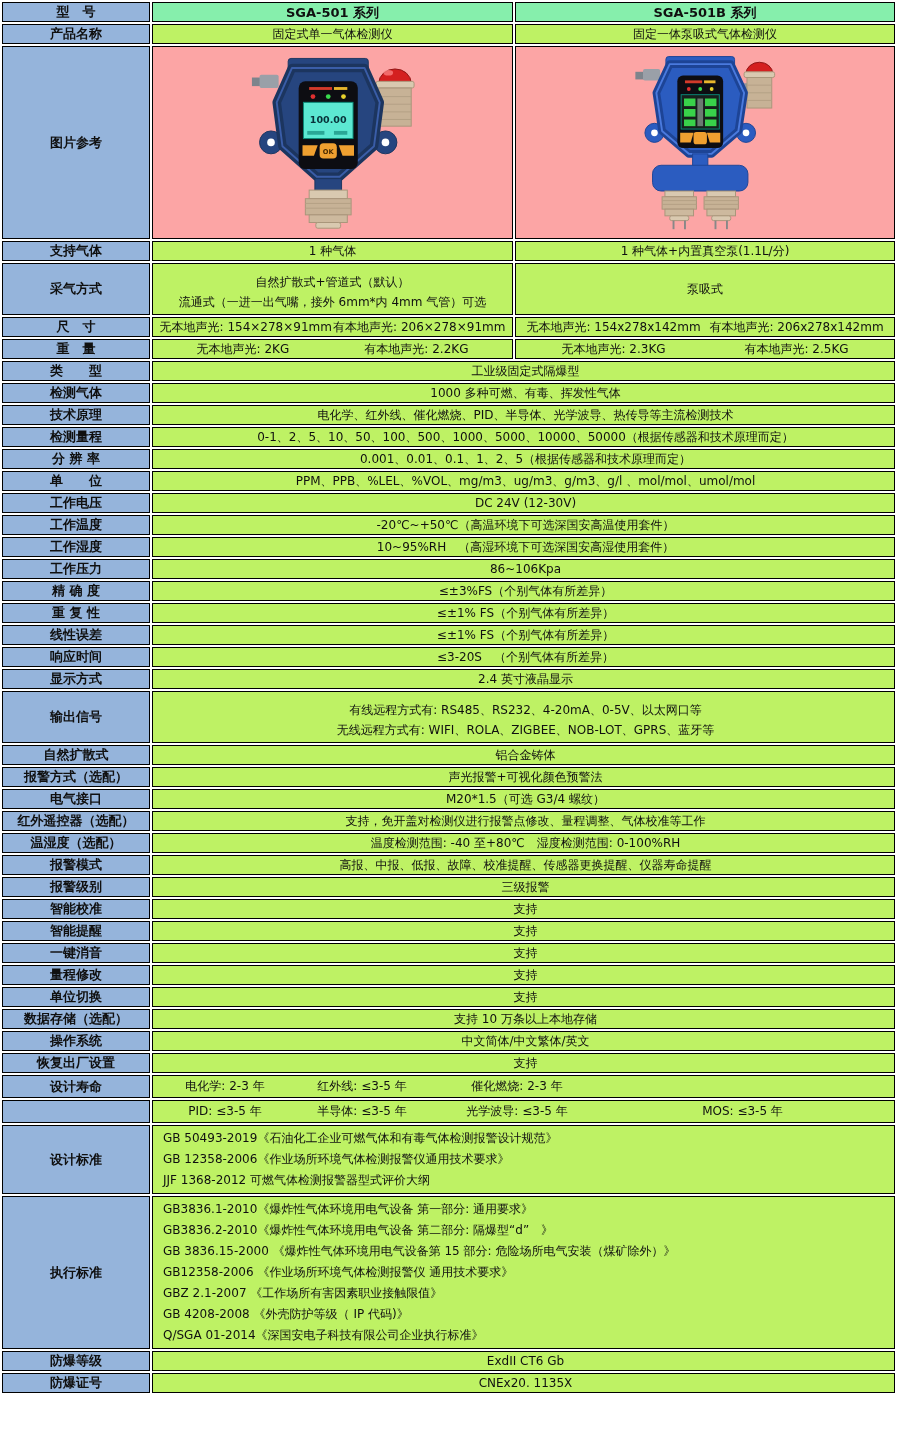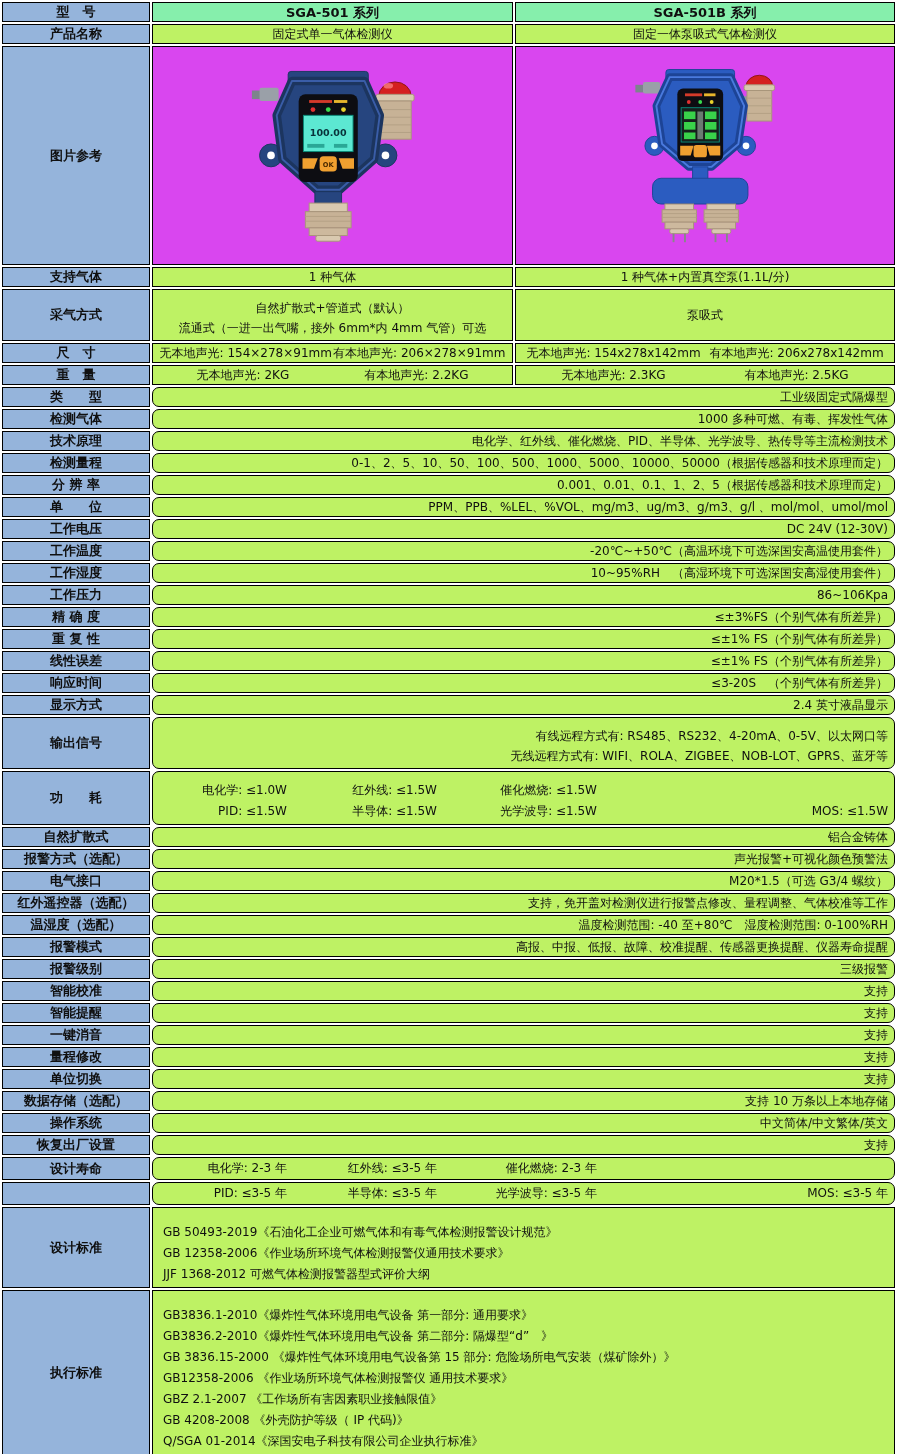--- a/index.html
+++ b/index.html
@@ -1,30 +1,30 @@
 <!DOCTYPE html>
 <html><head>
 <meta charset="utf-8">
 <style>
   html,body { margin:0; padding:0; background:#fff; }
   body { width:899px; font-family:"DejaVu Sans","Liberation Sans",sans-serif; color:#101010; }
   table { width:848px; table-layout:fixed; border-collapse:separate; border-spacing:2px; }
   th, td { border:1px solid #000; overflow:hidden; }
   th.lbl { background:#95B4DB; font-size:13px; font-weight:bold; text-align:center; padding:0 2px; height:18px; line-height:16px; }
   td { background:#bef264; font-size:12px; height:18px; line-height:17px; padding:0 6px; }
-  td.l { text-align:right; padding-left:10px;border-radius:7px; }
+  td.l { text-align:center; padding-left:10px; }
   td.c { text-align:center; }
   td.hd { font-weight:bold; text-align:center; font-size:13px; background:#86efac; }
-  td.img { background:#d946ef; height:188px; text-align:center; vertical-align:middle; padding:13px;margin-left:36px; }
+  td.img { background:#fca5a5; height:188px; text-align:center; vertical-align:middle; padding:0;margin-left:36px; }
   .two-line div { line-height:20px; }
   .duo { display:flex; justify-content:space-around; align-items:center; white-space:nowrap; }
   .segrow { display:flex; align-items:center; white-space:nowrap; line-height:21px; }
   .sg1 { width:124px; } .sg2 { width:150px; } .sg3 { width:160px; } .sg4 { flex:1; }
   .mlines div { line-height:21px; text-align:left; }
-  .mlines { padding:14px 6px 2px 10px; }
+  .mlines { padding:2px 6px 2px 10px; }
   td.pad2 { padding-top:8px; padding-bottom:2px; }
   svg text { font-family:"DejaVu Sans","Liberation Sans",sans-serif; }
 </style>
 </head>
 <body>
 
 <table>
   <colgroup>
       <col style="width:148px">
       <col style="width:361px">
@@ -297,36 +297,20 @@
       </tr>
 
   <tr>
     <th class="lbl">输出信号</th>
     <td colspan="2" class="l two-line pad2">
       <div>有线远程方式有: RS485、RS232、4-20mA、0-5V、以太网口等</div>
       <div>无线远程方式有: WIFI、ROLA、ZIGBEE、NOB-LOT、GPRS、蓝牙等</div>
     </td>
   </tr>
 
-  <tr>
-    <th class="lbl">功　　耗</th>
-    <td colspan="2" class="l pad2">
-      <div class="segrow">
-        <span class="sg1">电化学: ≤1.0W</span>
-        <span class="sg2">红外线: ≤1.5W</span>
-        <span class="sg3">催化燃烧: ≤1.5W</span>
-      </div>
-      <div class="segrow">
-        <span class="sg1">PID: ≤1.5W</span>
-        <span class="sg2">半导体: ≤1.5W</span>
-        <span class="sg3">光学波导: ≤1.5W</span>
-        <span class="sg4">MOS: ≤1.5W</span>
-      </div>
-    </td>
-  </tr>
 
   <tr>
         <th class="lbl">自然扩散式</th>
         <td colspan="2" class="l">铝合金铸体</td>
       </tr>
   <tr>
         <th class="lbl">报警方式（选配）</th>
         <td colspan="2" class="l">声光报警+可视化颜色预警法</td>
       </tr>
   <tr>

